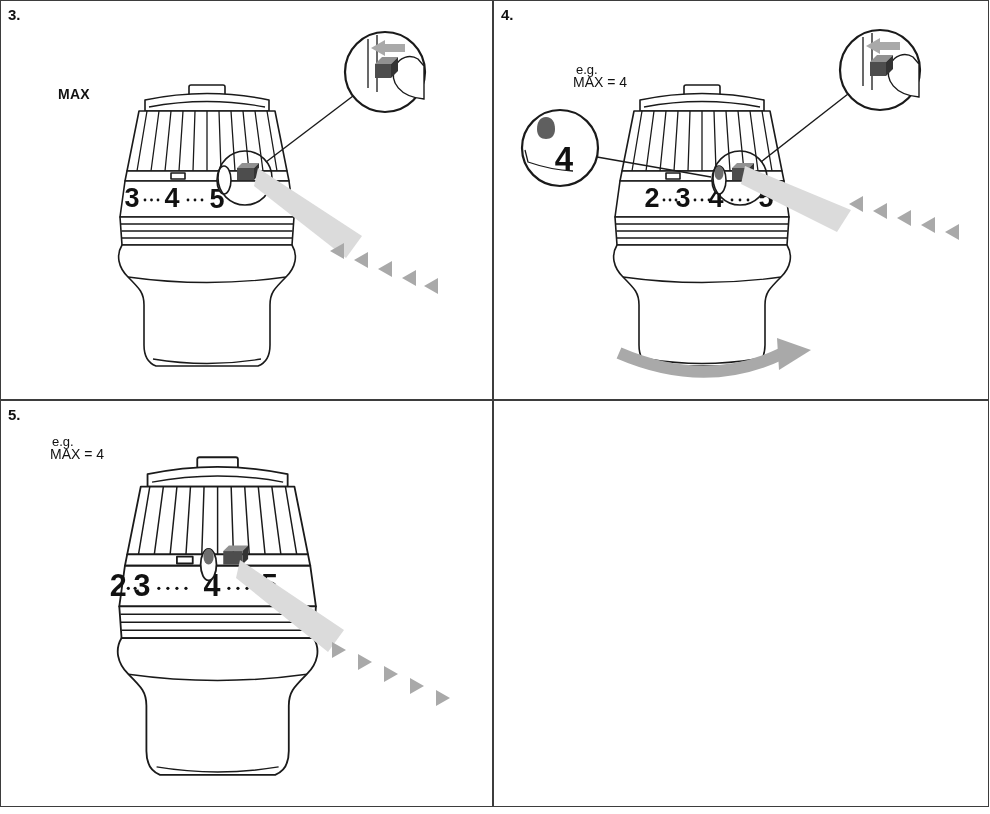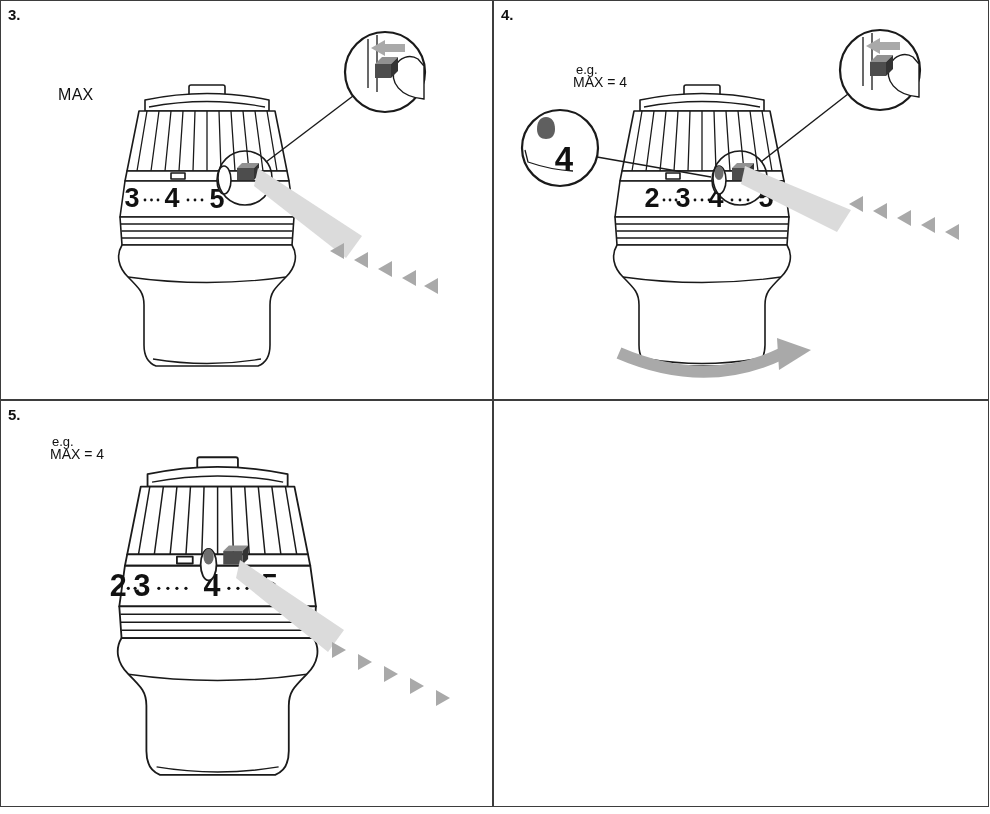--- a/index.html
+++ b/index.html
@@ -4,21 +4,21 @@
 <style>
   *{box-sizing:border-box}
   body{margin:0;background:#fff;font-family:"Liberation Sans",sans-serif;color:#111}
   #canvas{position:relative;width:990px;height:814px;background:#fff;overflow:hidden}
   .frame{position:absolute;left:0;top:0;width:989px;height:807px;border:1.5px solid #3d3d3d}
   .vline{position:absolute;left:492px;top:0;width:1.5px;height:807px;background:#3d3d3d}
   .hline{position:absolute;left:0;top:399px;width:989px;height:1.5px;background:#3d3d3d}
   .panel{position:absolute}
   .panel svg{position:absolute;left:0;top:0}
   .step-num{position:absolute;font-weight:bold;font-size:15px}
-  .max-label{position:absolute;font-weight:normal;font-size:16px;letter-spacing:.3px}
+  .max-label{position:absolute;font-weight:bold;font-size:14px;letter-spacing:.3px}
   .eg{position:absolute;font-size:13px}
   .maxeq{position:absolute;font-weight:normal;font-size:14px}
   .ln{fill:#fff;stroke:#1a1a1a;stroke-width:1.6;stroke-linejoin:round}
   .thin{fill:none;stroke:#1a1a1a;stroke-width:1.3}
   .scale-num{font-family:"Liberation Sans",sans-serif;font-weight:bold;font-size:27px;fill:#111}
   .mag-num{font-family:"Liberation Sans",sans-serif;font-weight:bold;font-size:33px;fill:#111}
   .dots circle{fill:#111}
   .chev{fill:#a9a9a9}
   .wedge{fill:#dbdbdb}
 </style>

